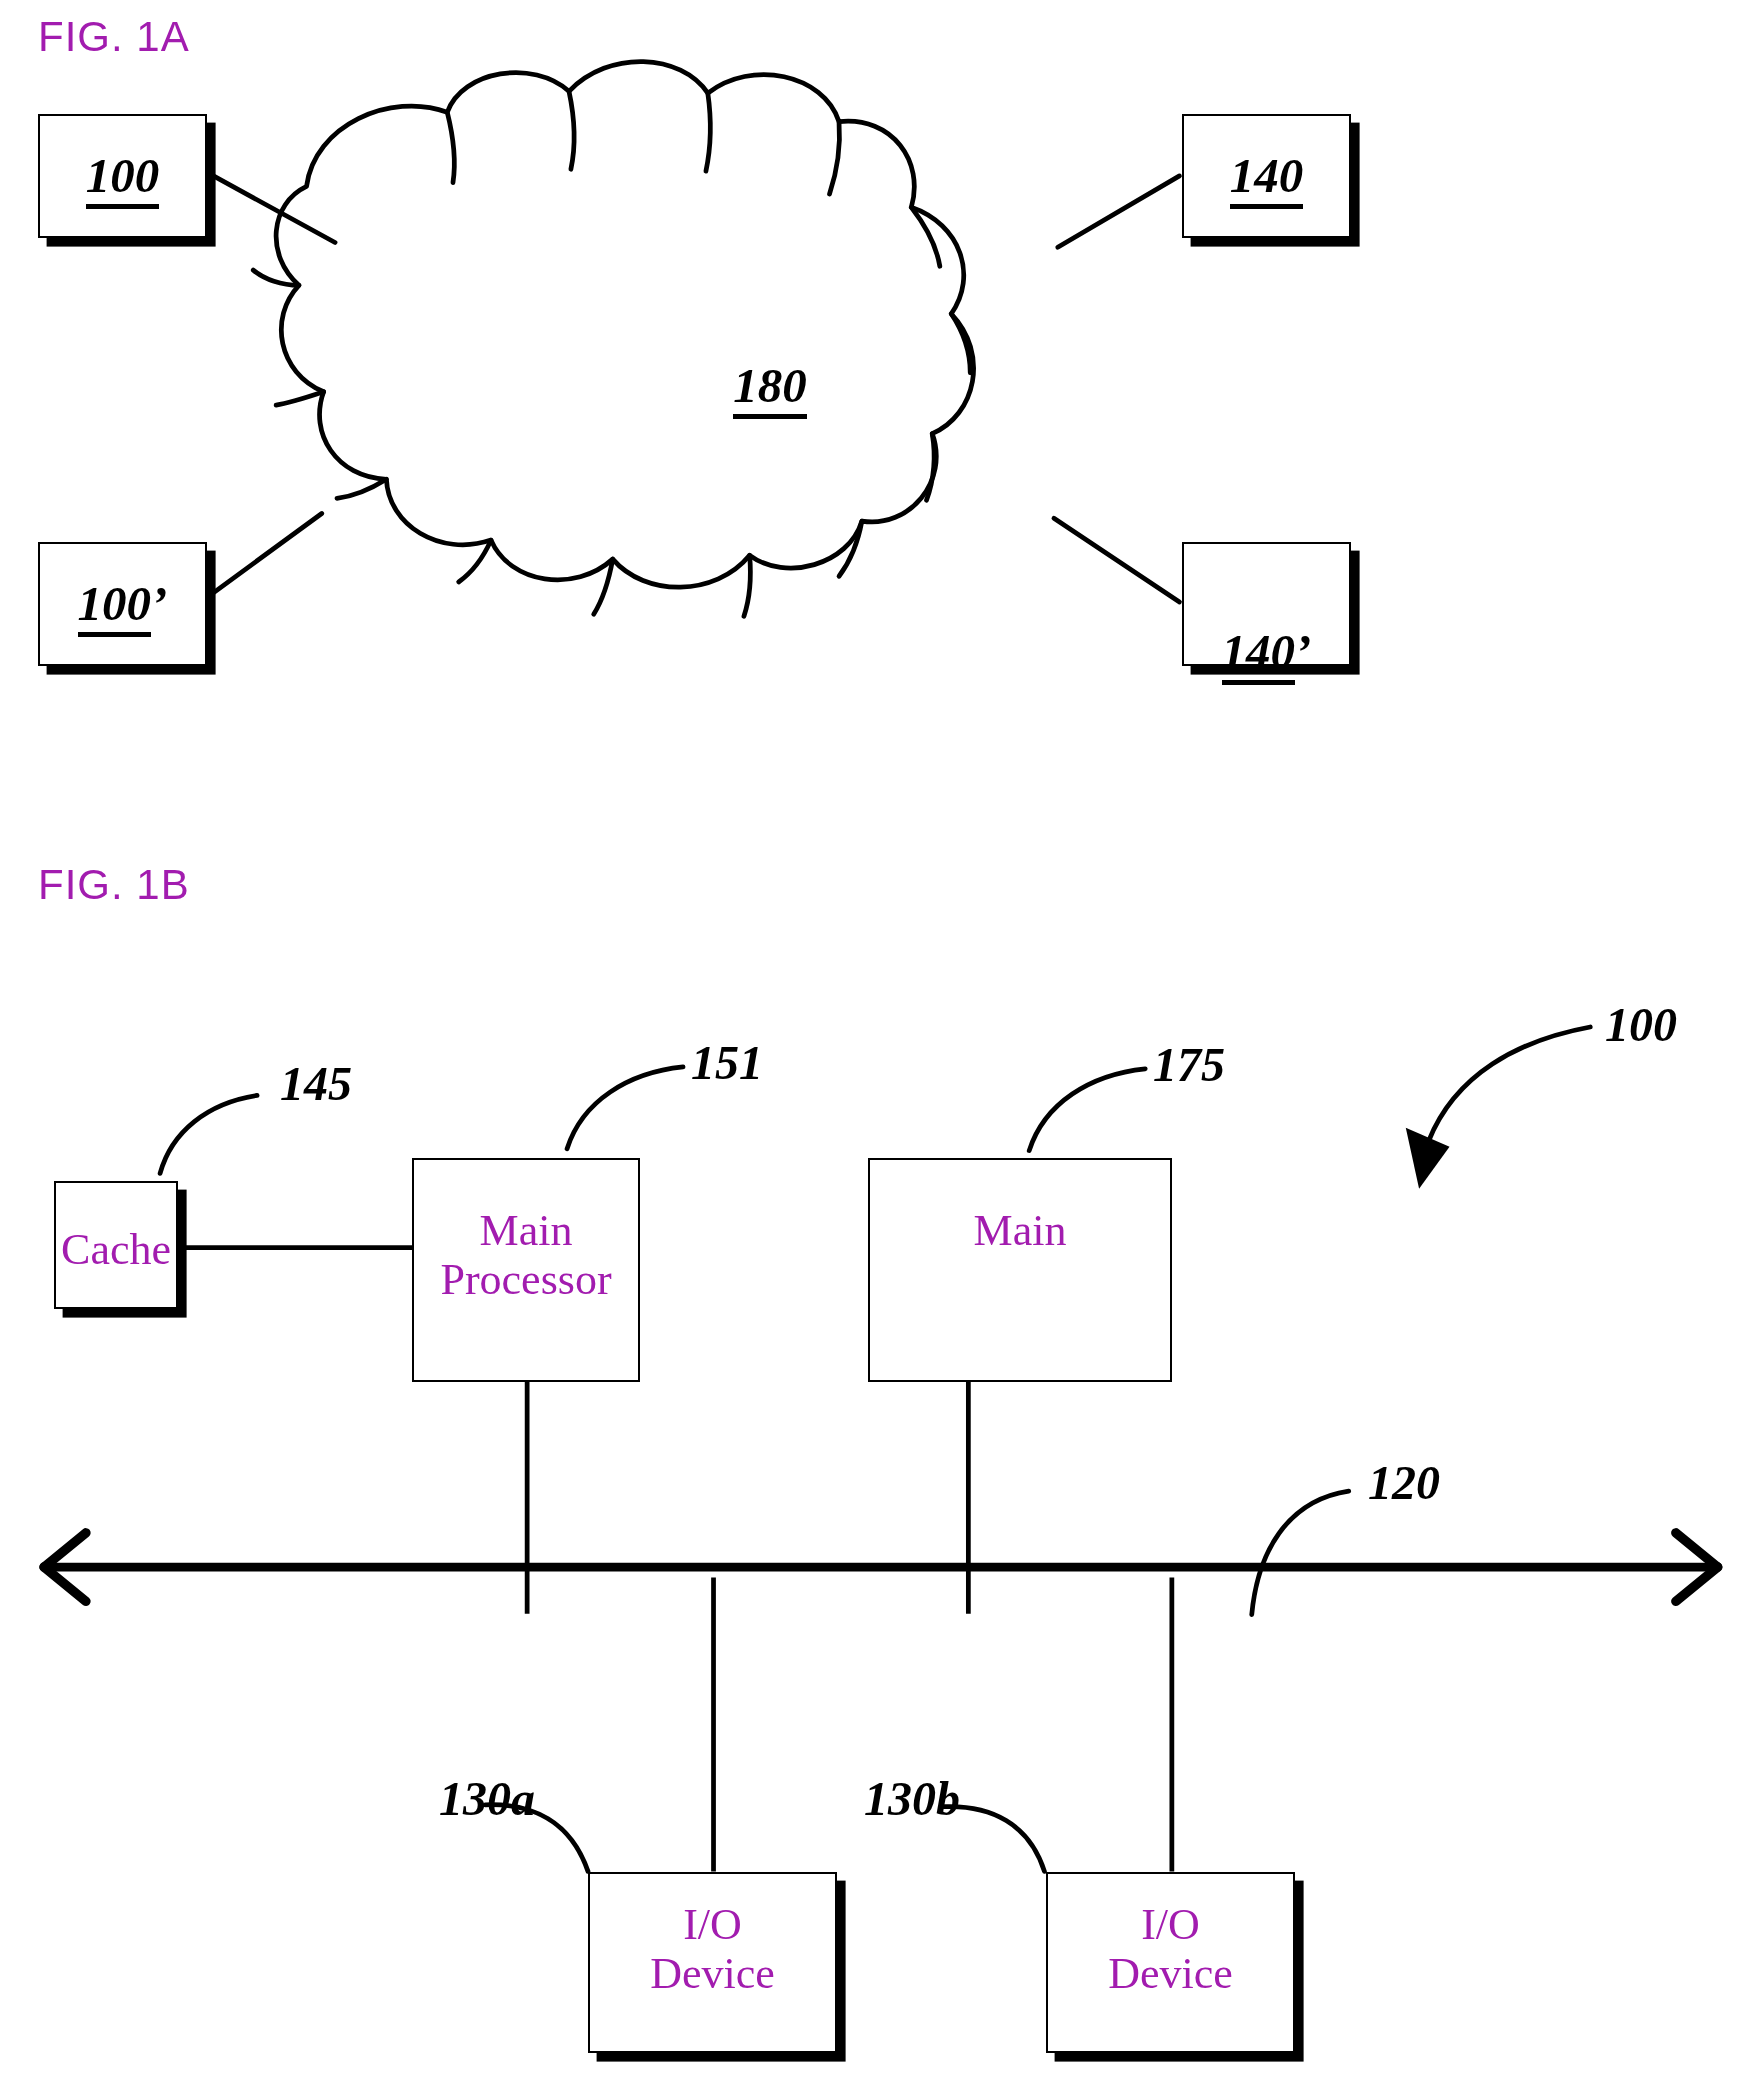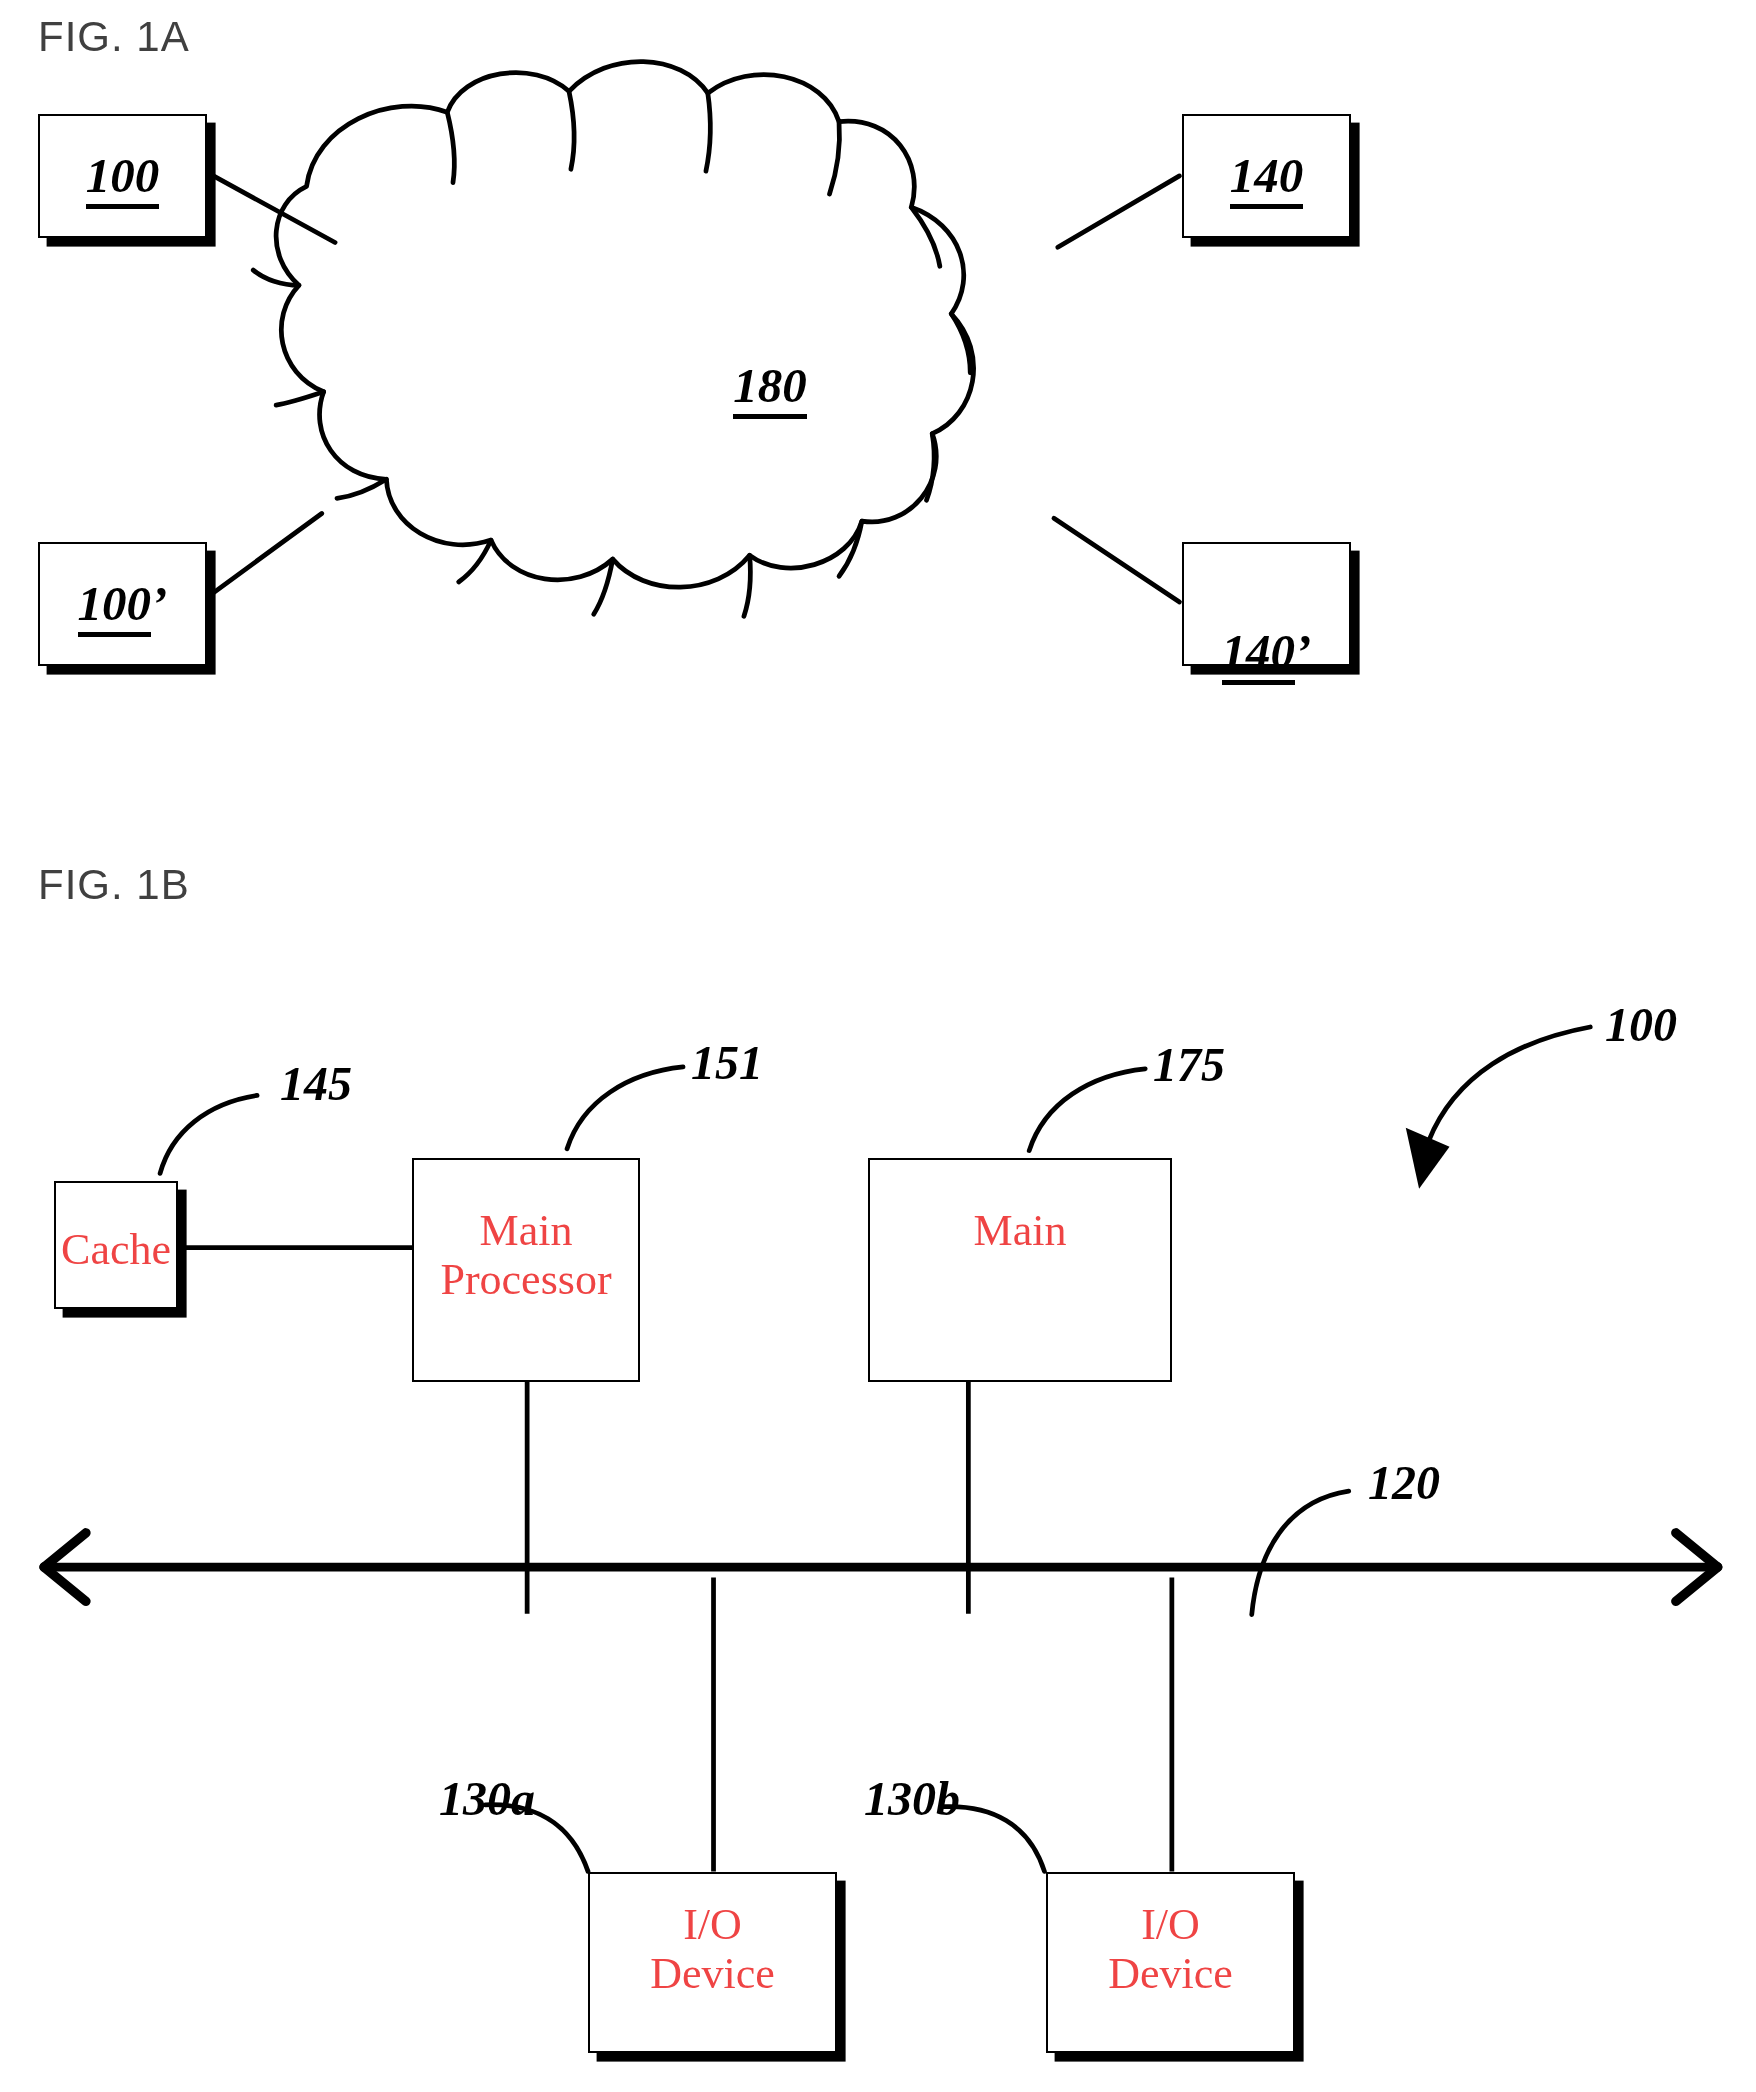--- a/index.html
+++ b/index.html
@@ -19,21 +19,21 @@
     position: absolute;
     left: 0; top: 0;
     width: 1757px;
     height: 2092px;
   }
   .fig-label {
     position: absolute;
     font-family: "Liberation Sans", "DejaVu Sans", sans-serif;
     font-size: 42px;
     font-weight: 400;
-    color: #404040;
+    color: #a21caf;
     letter-spacing: 1px;
     white-space: nowrap;
   }
   .ref-num {
     position: absolute;
     font-family: "Liberation Serif", "DejaVu Serif", serif;
     font-style: italic;
     font-weight: bold;
     font-size: 48px;
     color: #000;
@@ -50,21 +50,21 @@
     text-align: center;
   }
   .ref-num-boxed .u {
     border-bottom: 5.7px solid #000;
     padding-bottom: 1px;
   }
   .box-text {
     position: absolute;
     font-family: "Liberation Serif", "DejaVu Serif", serif;
     font-size: 44px;
-    color: #ef4444;
+    color: #a21caf;
     text-align: center;
     line-height: 1.12;
     white-space: nowrap;
   }
   
   .sbox {
     position: absolute;
     background: #ffffff;
     border: 2.9px solid #000;
     box-shadow: 8.6px 8.6px 0 0 #000;

